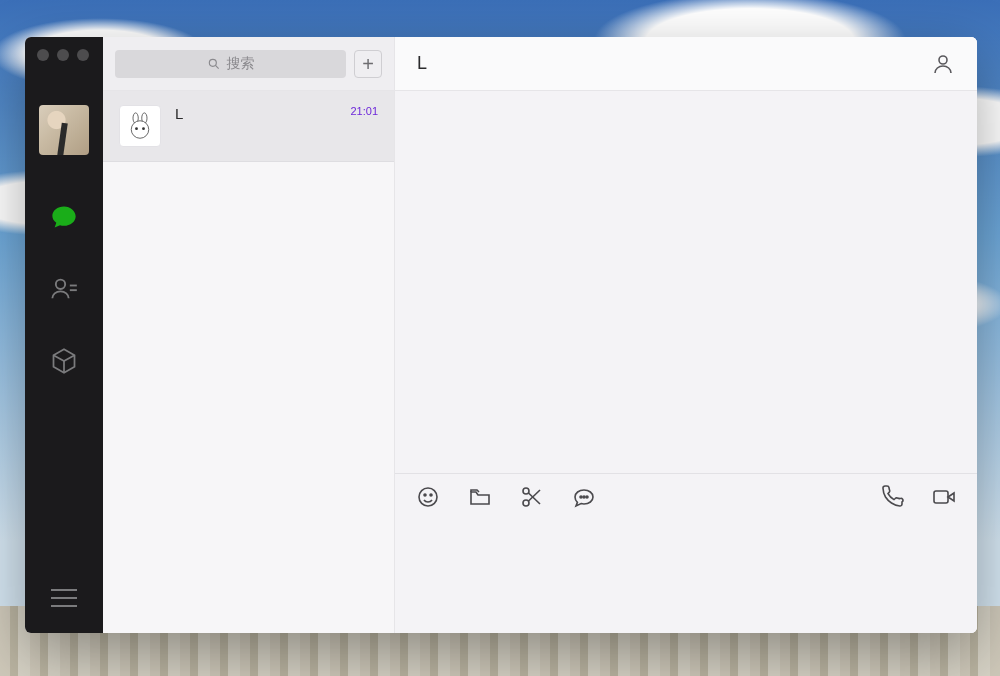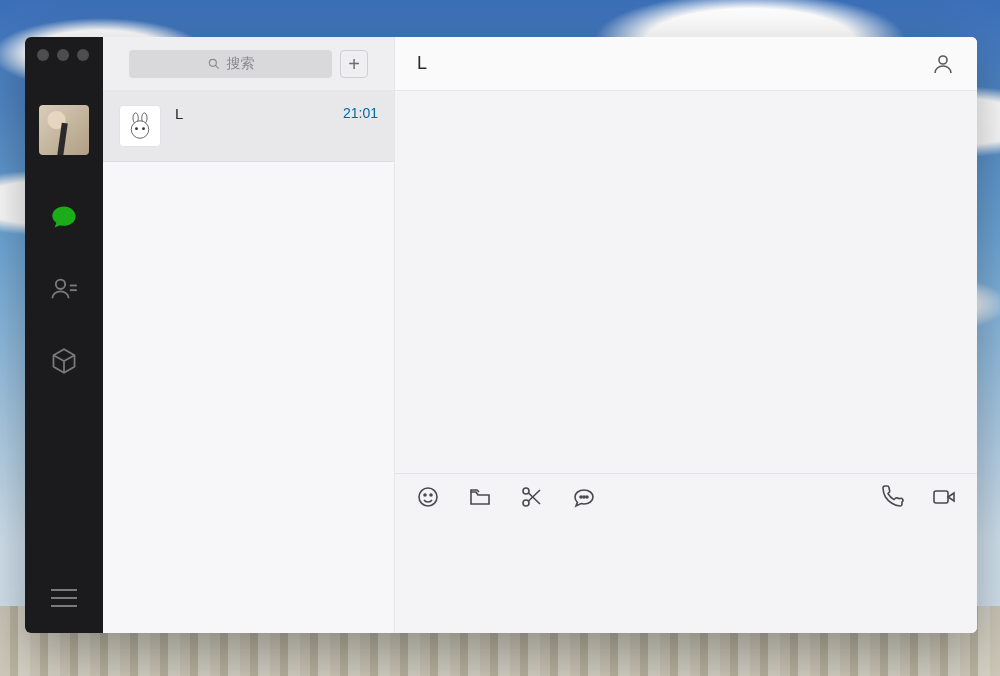--- a/index.html
+++ b/index.html
@@ -99,21 +99,21 @@
   .convlist {
     width: 292px;
     background: #f7f6f8;
     border-right: 1px solid #e6e5e8;
     display:flex; flex-direction:column;
   }
   .searchbar {
     height: 54px;
     background: #efeef1;
     display:flex; align-items:center;
-    padding: 0 26px;
+    padding: 0 12px;
     gap: 8px;
     border-bottom: 1px solid #e6e5e8;
   }
   .searchbox {
     flex:1;
     height: 28px;
     background: #d9d8db;
     border-radius: 4px;
     display:flex; align-items:center; justify-content:center;
     color:#8b8a8e; font-size:14px;
@@ -138,21 +138,21 @@
     cursor:pointer;
   }
   .conv-avatar {
     width:42px; height:42px; border-radius:4px;
     background:#fff; border:1px solid #e3e2e6;
     display:flex;align-items:center;justify-content:center;
   }
   .conv-avatar svg{width:28px;height:28px;}
   .conv-meta { flex:1; display:flex; justify-content:space-between; }
   .conv-name { font-size:15px; color:#2a2a2c; }
-  .conv-time { font-size:14px; color:#0369a1; }
+  .conv-time { font-size:11px; color:#6d28d9; }
 
   
   .chat {
     flex:1;
     display:flex; flex-direction:column;
     background:#f4f3f6;
   }
   .chat-header {
     height:54px;
     background:#fafafb;

